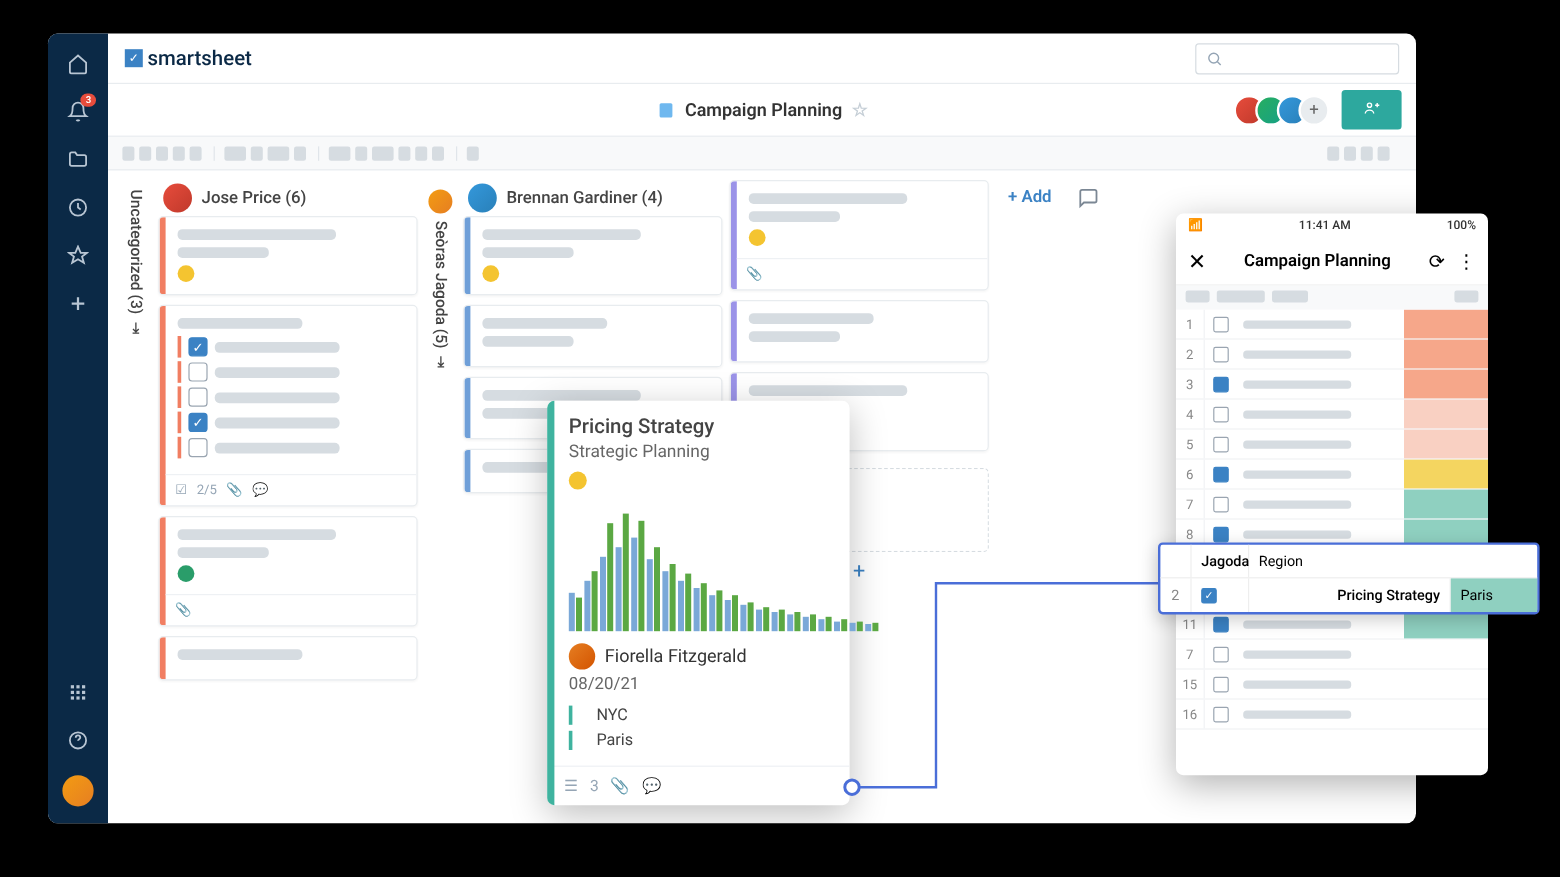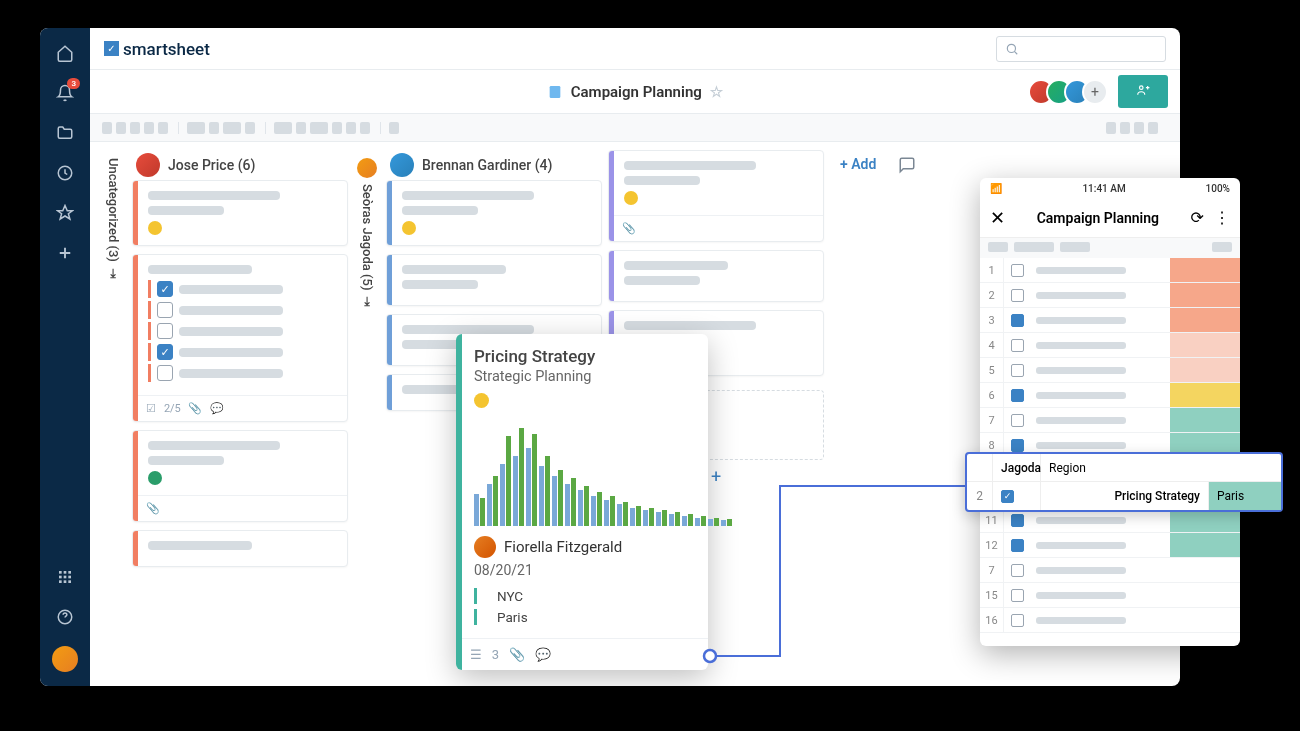--- a/index.html
+++ b/index.html
@@ -642,30 +642,20 @@
         <div class="rn">11</div>
         <div class="mcb">
           <div class="mcbox checked"></div>
         </div>
         <div class="mtxt">
           <div class="mph"></div>
         </div>
         <div class="mreg" style="background: rgb(143, 208, 192);"></div>
       </div>
       <div class="mrow">
-        <div class="rn">12</div>
-        <div class="mcb">
-          <div class="mcbox checked"></div>
-        </div>
-        <div class="mtxt">
-          <div class="mph"></div>
-        </div>
-        <div class="mreg" style="background: rgb(143, 208, 192);"></div>
-      </div>
-      <div class="mrow">
         <div class="rn">7</div>
         <div class="mcb">
           <div class="mcbox"></div>
         </div>
         <div class="mtxt">
           <div class="mph"></div>
         </div>
         <div class="mreg"></div>
       </div>
       <div class="mrow">

